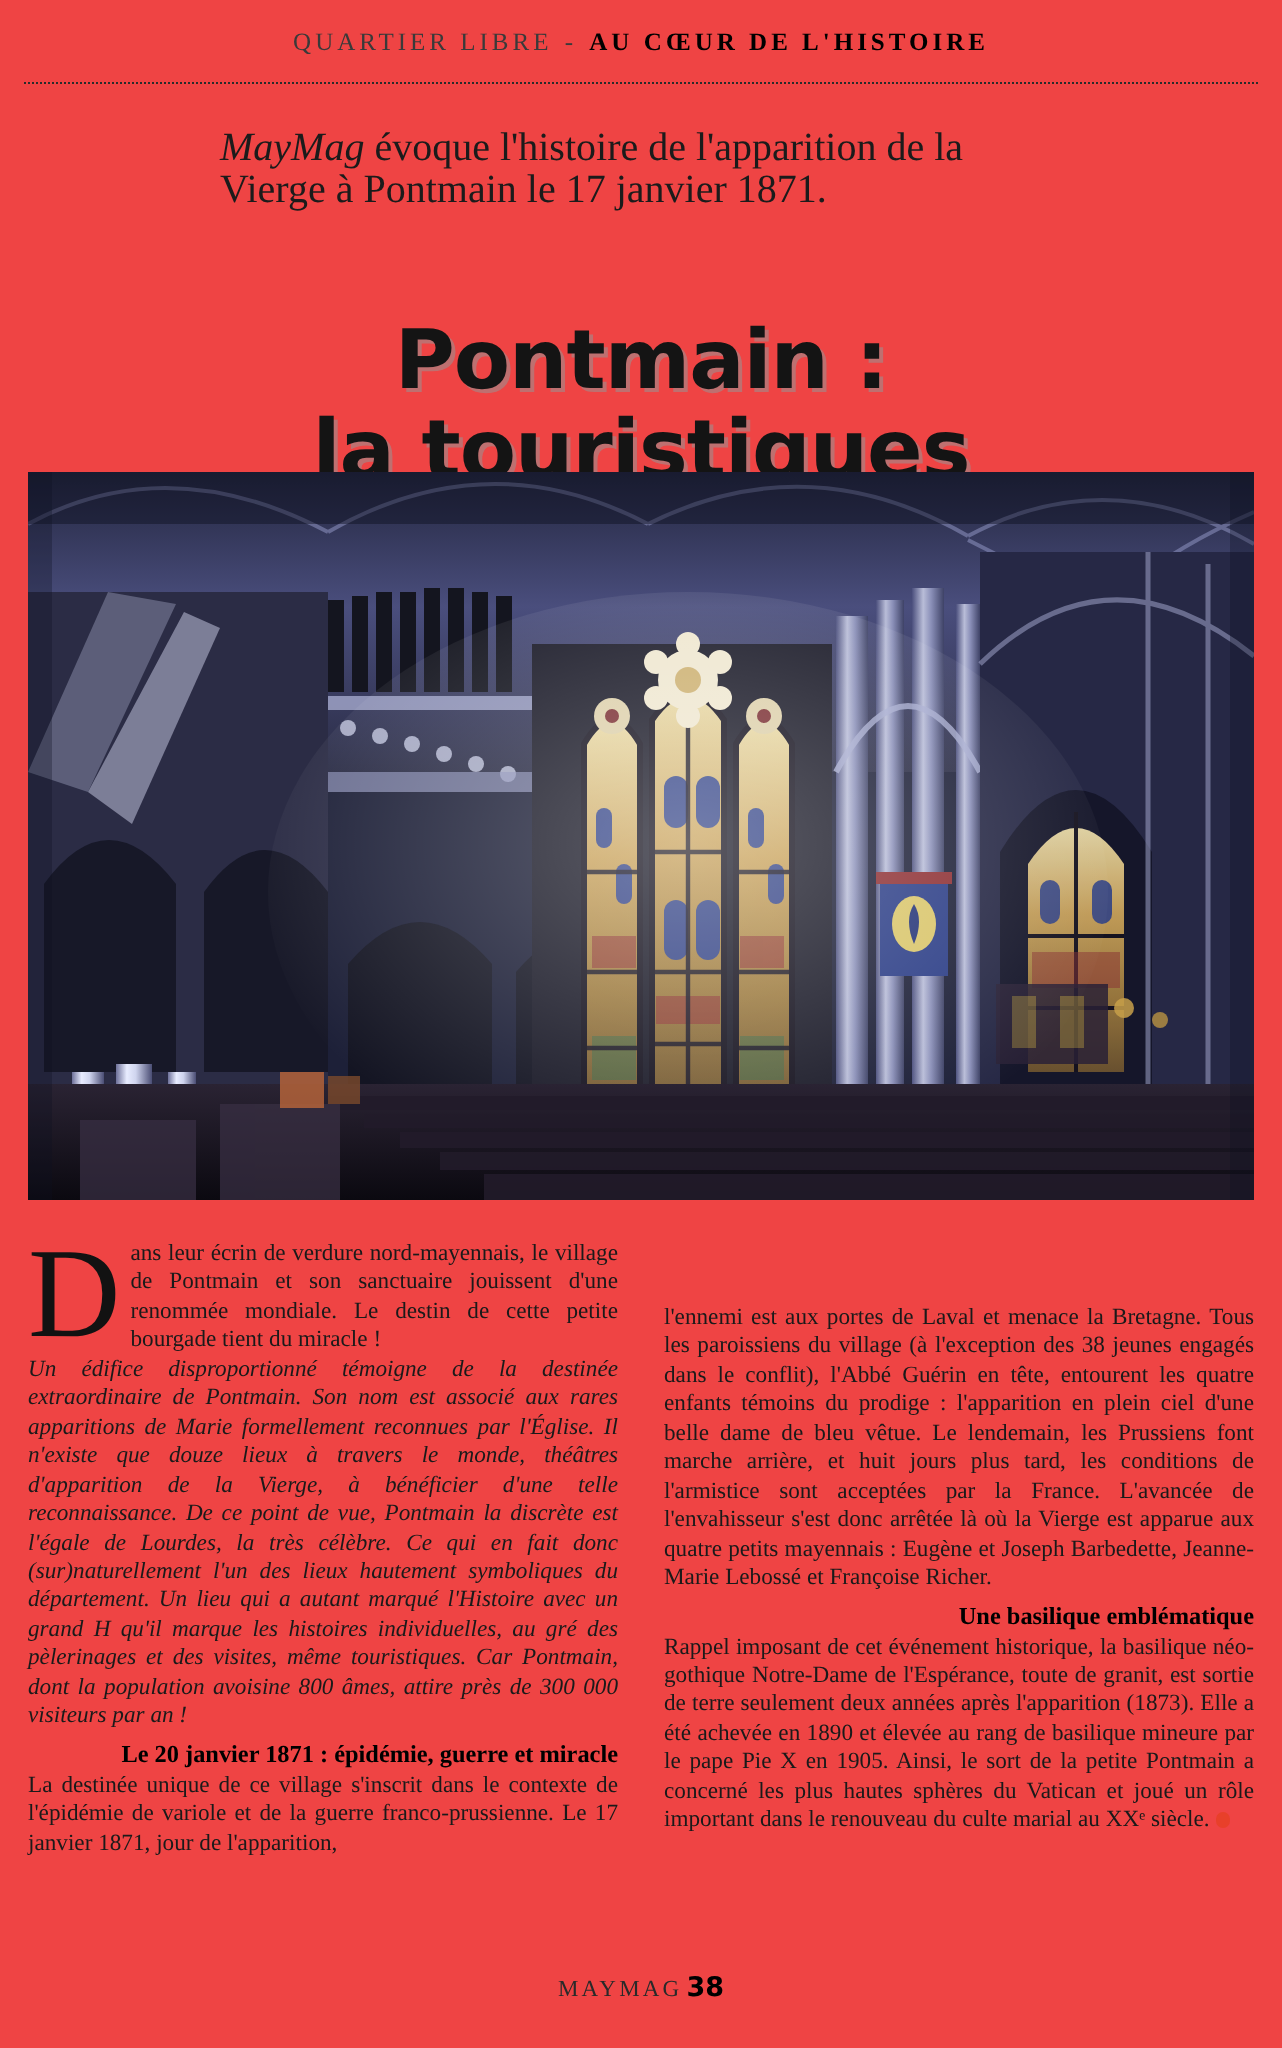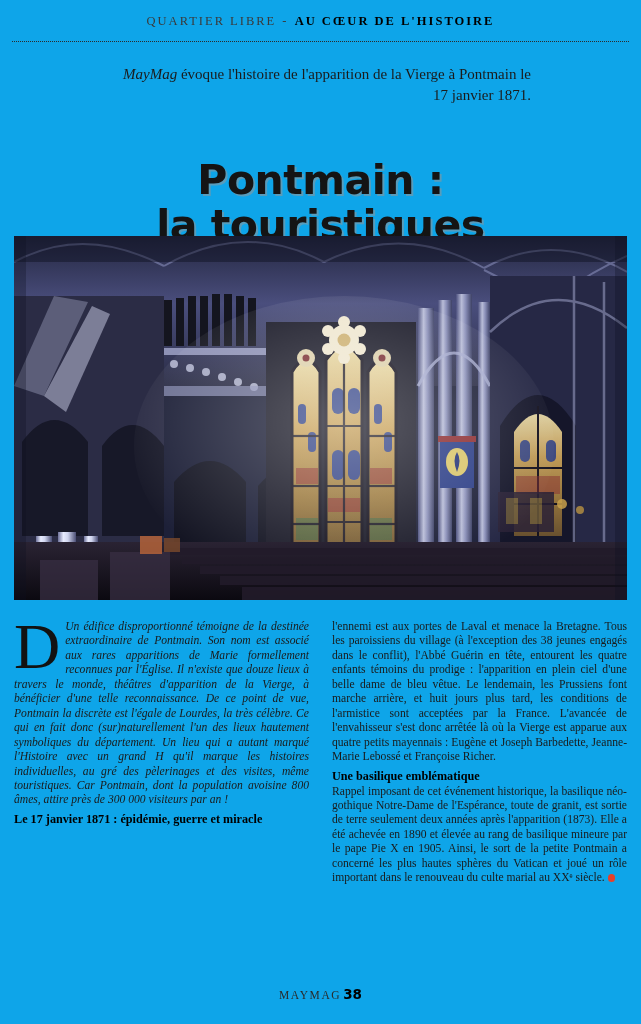--- a/index.html
+++ b/index.html
@@ -8,21 +8,21 @@
     background: #ffffff;
   }
   body {
     font-family: "Liberation Serif", serif;
     color: #111111;
   }
   .page {
     position: relative;
     width: 641px;
     height: 1024px;
-    background: #0ea5e9;
+    background: #ef4444;
     overflow: hidden;
     box-sizing: border-box;
   }
 
   
   .kicker {
     position: absolute;
     top: 14px;
     left: 0;
     width: 641px;
@@ -45,22 +45,22 @@
     height: 0;
     border-top: 1.6px dotted #2b2b2b;
   }
 
   
   .standfirst {
     position: absolute;
     top: 64px;
     left: 110px;
     width: 421px;
-    text-align: right;
-    font-size: 15px;
+    text-align: left;
+    font-size: 20px;
     line-height: 21px;
     color: #1b1b1b;
   }
   .standfirst .brand { font-style: italic; }
 
   
   .headline {
     position: absolute;
     top: 126px;
     left: 0;
@@ -94,30 +94,30 @@
   .col {
     position: absolute;
     top: 620px;
     width: 295px;
     font-size: 11.6px;
     line-height: 14.45px;
     text-align: justify;
     color: #1a1a1a;
   }
   .col-left  { left: 14px; }
-  .col-right { left: 332px; }
+  .col-right { left: 332px; margin-top: 32px; }
 
   .col p { margin: 0; }
   .col p + p { margin-top: 0px; font-style: italic; }
 
   .subhead {
     font-weight: 700;
     font-size: 12.2px;
     line-height: 16px;
-    text-align: left;
+    text-align: right;
     margin-top: 3px;
     margin-bottom: 1px;
     color: #000;
   }
 
   
   .dropcap-para {
     position: relative;
   }
   .dropcap {
@@ -422,24 +422,25 @@
 
       <rect x="0" y="0" width="613" height="364" fill="none"></rect>
       <rect x="0" y="0" width="613" height="26" fill="#0e1020" opacity="0.45"></rect>
       <rect x="0" y="0" width="12" height="364" fill="#0e1020" opacity="0.3"></rect>
       <rect x="601" y="0" width="12" height="364" fill="#0e1020" opacity="0.3"></rect>
     </svg>
   </div>
 
   <div class="col col-left">
     <p class="dropcap-para">
-      <span class="dropcap">D</span>
+      <span class="dropcap">D</span><span>ans leur écrin de verdure nord-mayennais, le village de Pontmain et son sanctuaire jouissent d'une renommée mondiale. Le destin de cette petite bourgade tient du miracle !</span>
     </p>
     <p>Un édifice disproportionné témoigne de la destinée extraordinaire de Pontmain. Son nom est associé aux rares apparitions de Marie formellement reconnues par l'Église. Il n'existe que douze lieux à travers le monde, théâtres d'apparition de la Vierge, à bénéficier d'une telle reconnaissance. De ce point de vue, Pontmain la discrète est l'égale de Lourdes, la très célèbre. Ce qui en fait donc (sur)naturellement l'un des lieux hautement symboliques du département. Un lieu qui a autant marqué l'Histoire avec un grand H qu'il marque les histoires individuelles, au gré des pèlerinages et des visites, même touristiques. Car Pontmain, dont la population avoisine 800 âmes, attire près de 300 000 visiteurs par an !</p>
-    <h2 class="subhead">Le 17 janvier 1871 : épidémie, guerre et miracle</h2>
+    <h2 class="subhead">Le 20 janvier 1871 : épidémie, guerre et miracle</h2>
+    <p>La destinée unique de ce village s'inscrit dans le contexte de l'épidémie de variole et de la guerre franco-prussienne. Le 17 janvier 1871, jour de l'apparition,</p>
   </div>
 
   <div class="col col-right">
     <p>l'ennemi est aux portes de Laval et menace la Bretagne. Tous les paroissiens du village (à l'exception des 38 jeunes engagés dans le conflit), l'Abbé Guérin en tête, entourent les quatre enfants témoins du prodige : l'apparition en plein ciel d'une belle dame de bleu vêtue. Le lendemain, les Prussiens font marche arrière, et huit jours plus tard, les conditions de l'armistice sont acceptées par la France. L'avancée de l'envahisseur s'est donc arrêtée là où la Vierge est apparue aux quatre petits mayennais : Eugène et Joseph Barbedette, Jeanne-Marie Lebossé et Françoise Richer.</p>
     <h2 class="subhead">Une basilique emblématique</h2>
     <p><span>Rappel imposant de cet événement historique, la basilique néo-gothique Notre-Dame de l'Espérance, toute de granit, est sortie de terre seulement deux années après l'apparition (1873). Elle a été achevée en 1890 et élevée au rang de basilique mineure par le pape Pie X en 1905. Ainsi, le sort de la petite Pontmain a concerné les plus hautes sphères du Vatican et joué un rôle important dans le renouveau du culte marial au XXᵉ siècle.</span><span class="endmark"></span></p>
   </div>
 
   <div class="footer">
     <span>MAYMAG</span><span class="f-num">38</span>

